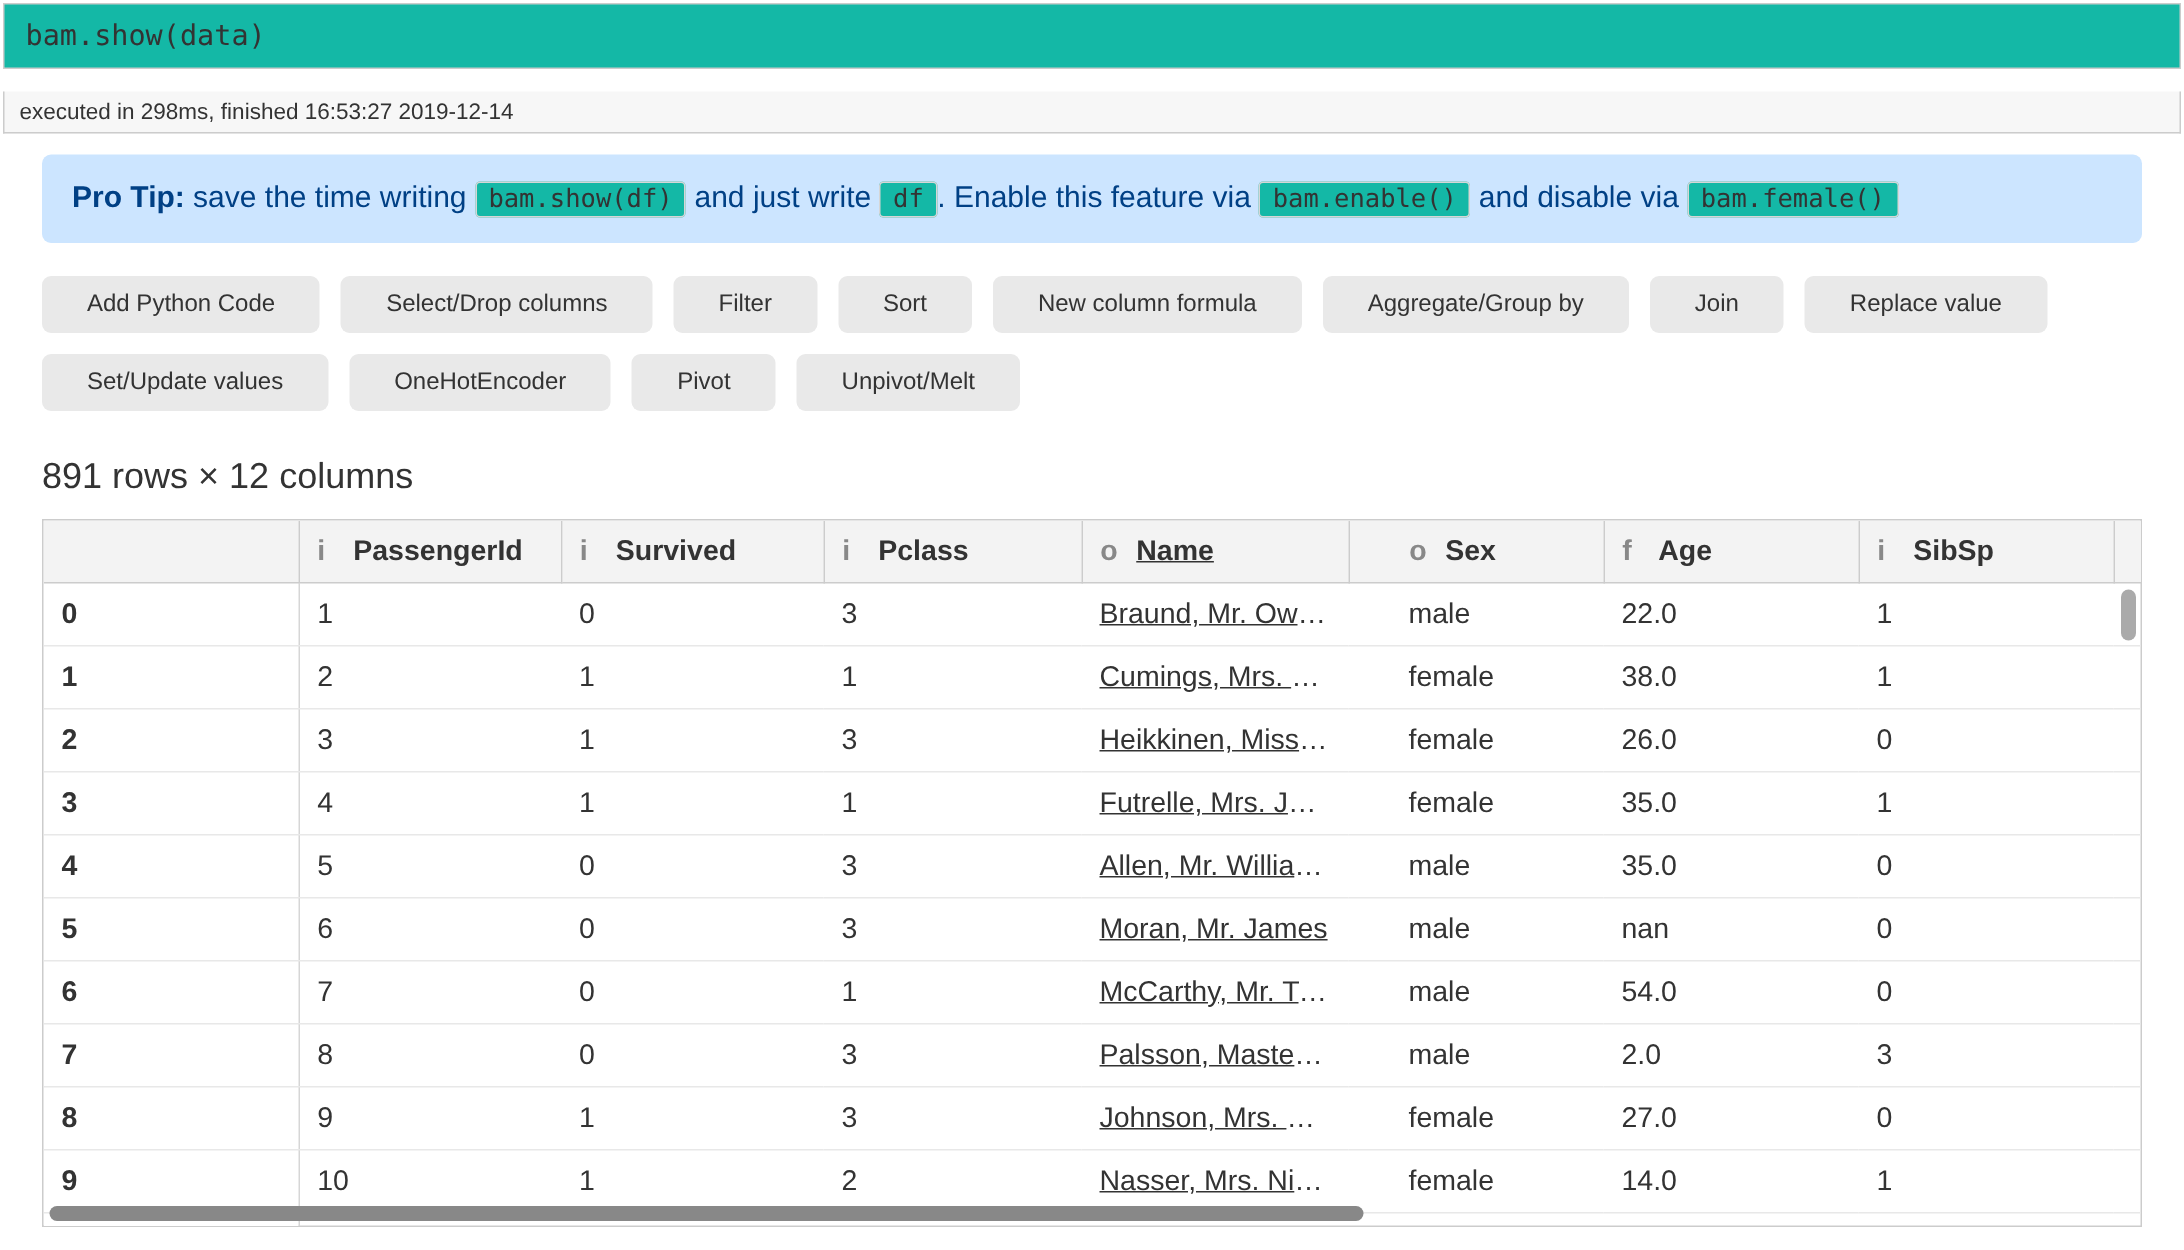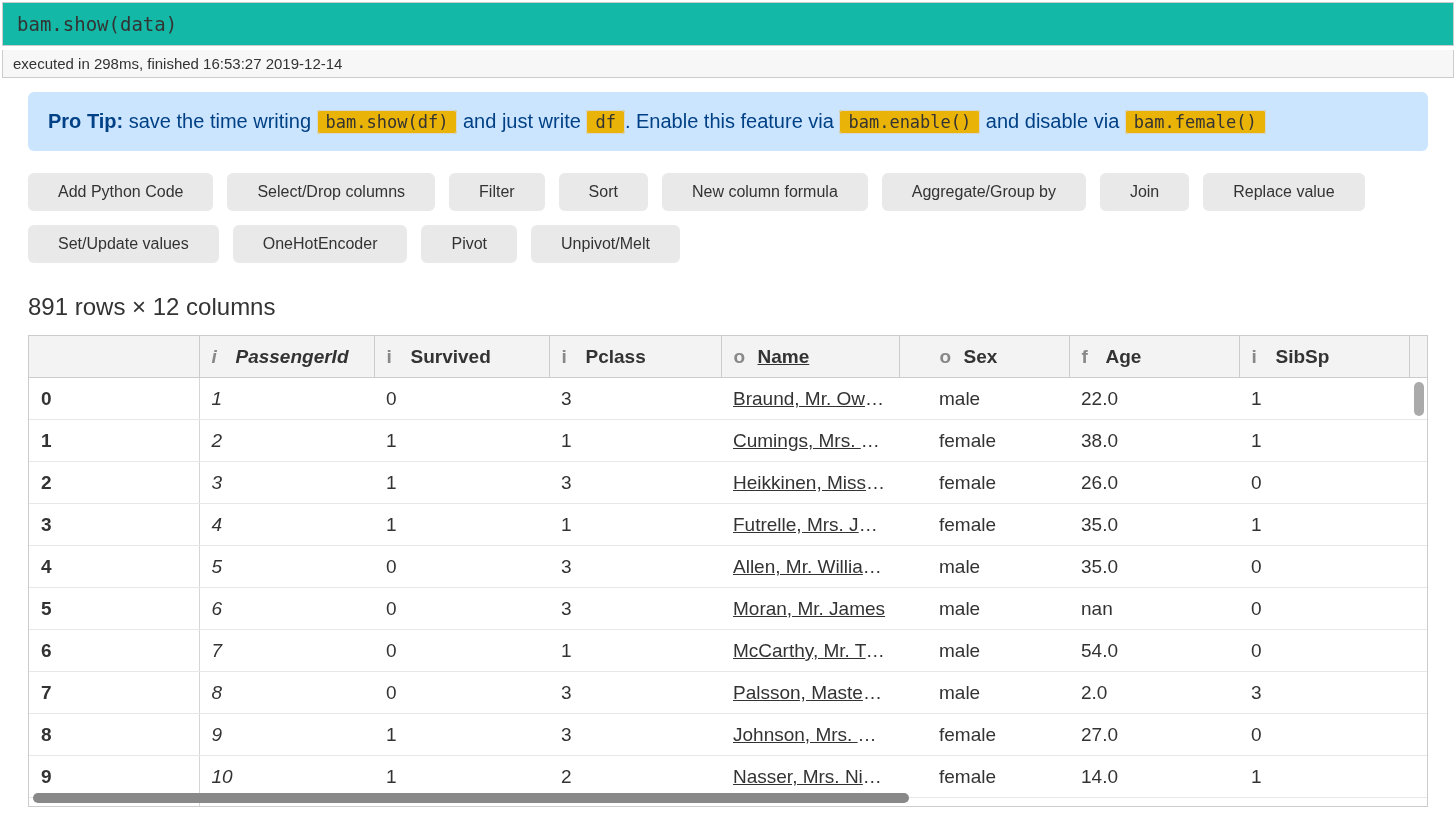--- a/index.html
+++ b/index.html
@@ -19,36 +19,36 @@
       color: #333;
       margin: 2px 2px 0 2px;
     }
     .exec-info {
       border: 1px solid #ccc;
       border-top: none;
       background: #f7f7f7;
       padding: 5px 10px;
       font-size: 15px;
       color: #333;
-      margin: 4px 2px 0 2px;
+      margin: 15px 2px 0 2px;
     }
     .output-area {
       padding: 14px 28px 0 28px;
     }
     .pro-tip {
       background: #cce5ff;
       border-radius: 6px;
       padding: 18px 20px;
       font-size: 20px;
       color: #004085;
       margin-bottom: 22px;
     }
     .pro-tip strong { color: #004085; font-weight: 700; }
     .code-inline {
-      background: #eab308;
+      background: #14b8a6;
       border: 1px solid #d6d6d6;
       border-radius: 3px;
       padding: 1px 8px;
       font-family: ui-monospace, Menlo, Monaco, Consolas, monospace;
       font-size: 17px;
       color: #333;
     }
     .toolbar {
       display: flex;
       flex-wrap: wrap;
@@ -109,21 +109,21 @@
     }
     tbody td {
       border-bottom: 1px solid #e8e8e8;
     }
     tbody td:first-child {
       font-weight: 700;
       border-right: 1px solid #d6d6d6;
       background: #fff;
     }
     .col-idx { width: 170px; }
-    .col-pid { width: 175px; font-style: italic; }
+    .col-pid { width: 175px; }
     .col-survived { width: 175px; }
     .col-pclass { width: 172px; }
     .col-name { width: 178px; text-decoration: underline; }
     .col-sex { width: 170px; padding-left: 40px; }
     .col-age { width: 170px; }
     .col-sibsp { width: 170px; }
     .col-parch { width: 45px; text-align: right; }
     thead th.col-parch .type-badge { margin-right: 0; }
     .hscroll-track {
       position: absolute;

